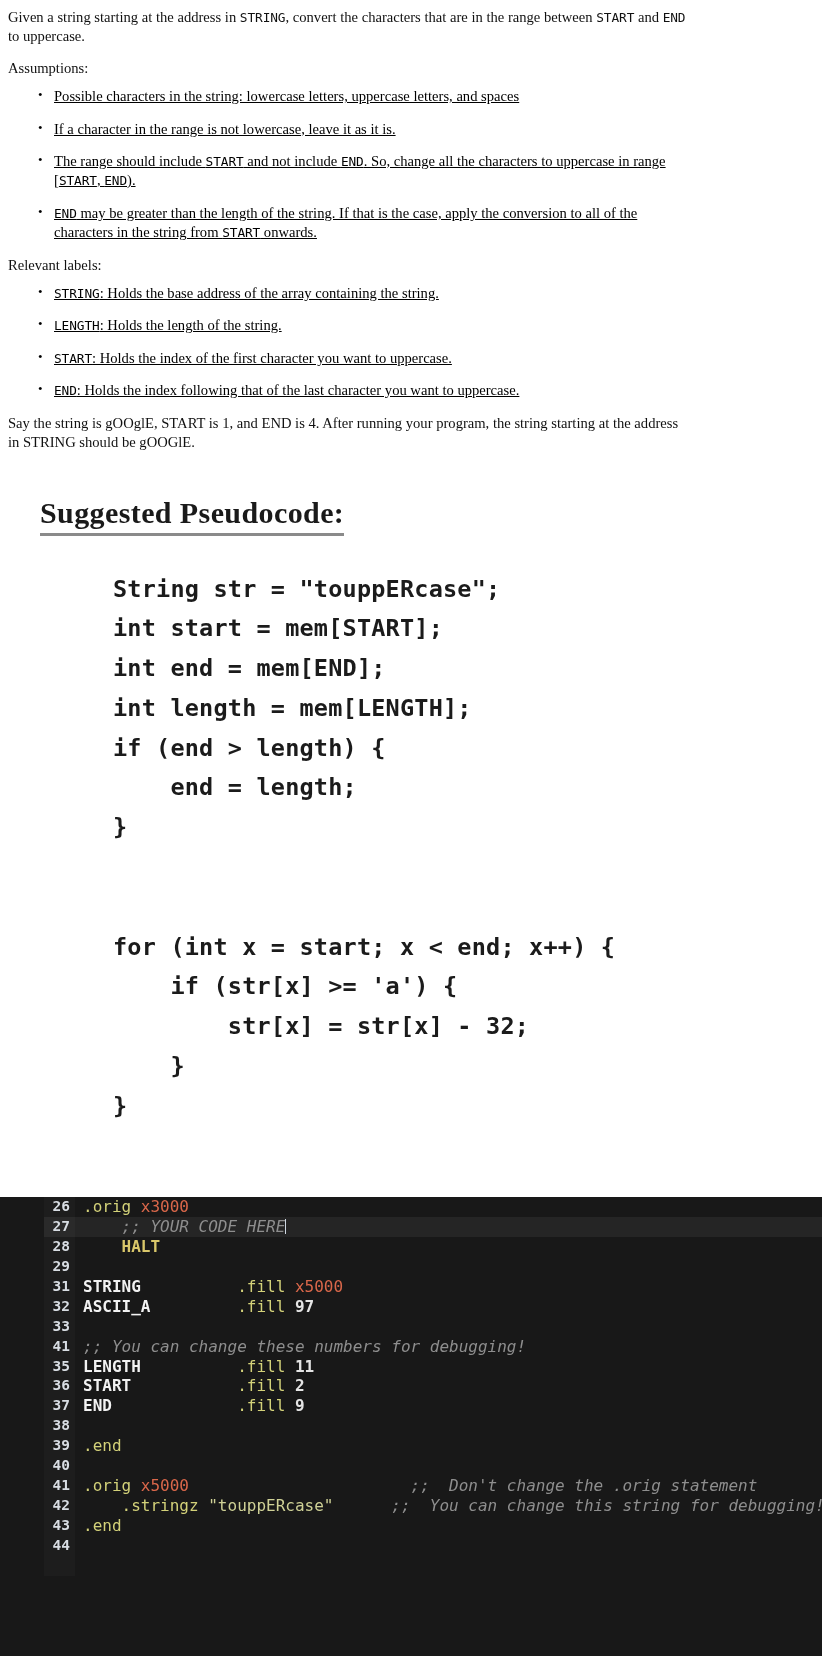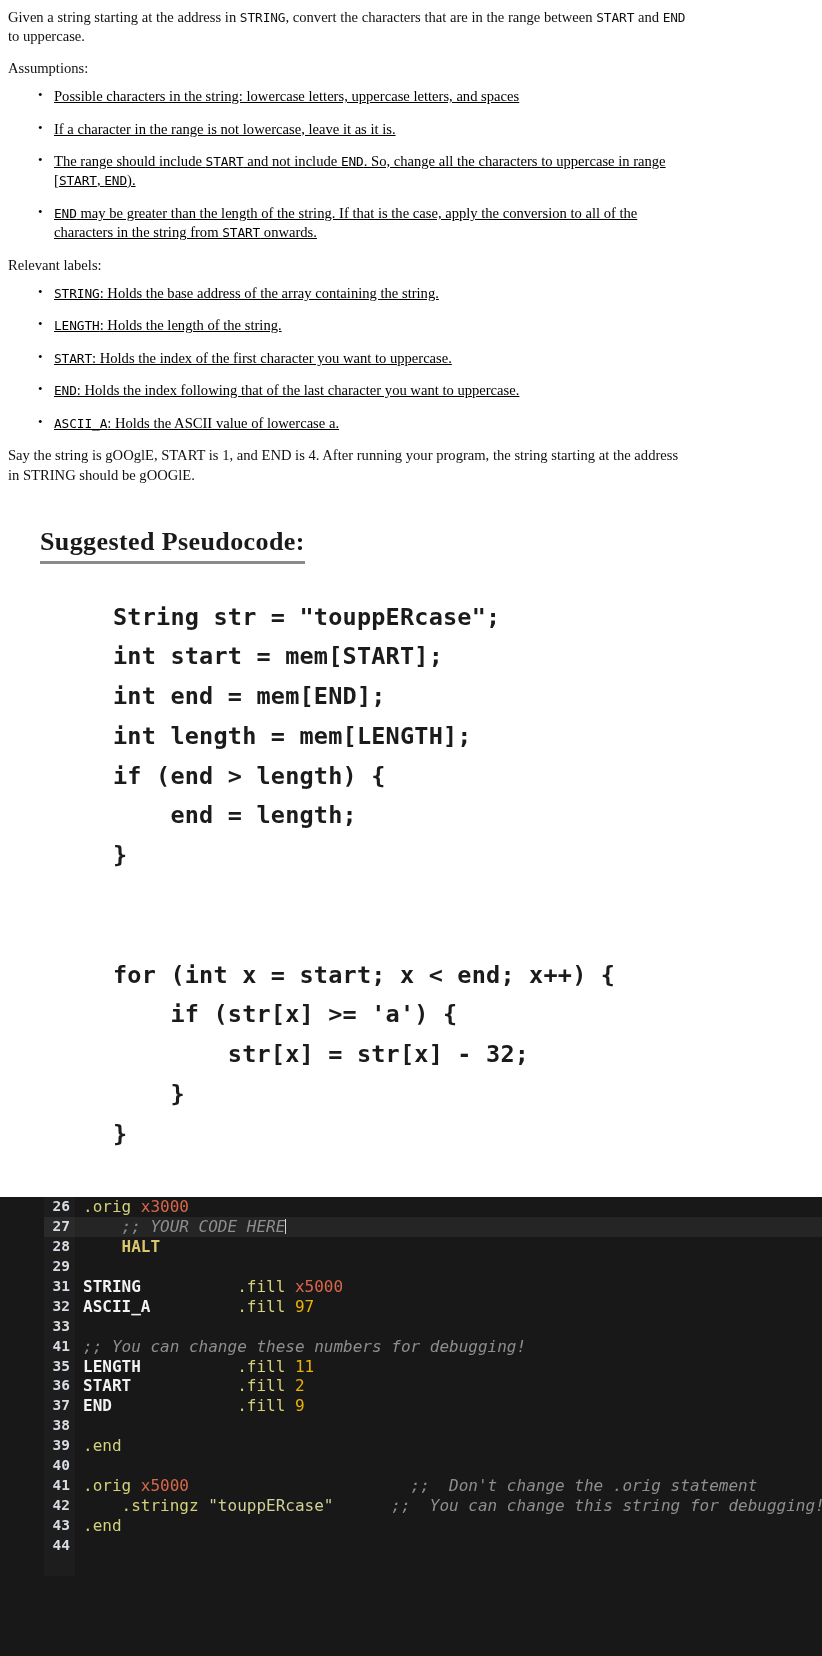--- a/index.html
+++ b/index.html
@@ -66,21 +66,21 @@
   .gap-small { height: 5px; }
 
   
   .heading-wrap {
     margin: 36px 0 0 32px;
     display: inline-block;
   }
   .heading {
     font-family: "Liberation Serif", "DejaVu Serif", serif;
     font-weight: bold;
-    font-size: 26px;
+    font-size: 30px;
     letter-spacing: 0.4px;
     color: #1a1a1a;
     line-height: 1.1;
     white-space: nowrap;
   }
   .heading-rule {
     height: 3px;
     background: #8a8a8a;
     margin-top: 4px;
     width: 100%;
@@ -142,21 +142,21 @@
     color: #e8e8e8;
     font-size: 16px;
     position: relative;
   }
 
   
   .tk-dir   { color: #d3d179; }            
   .tk-hex   { color: #d9674a; }            
   .tk-op    { color: #d9c76a; font-weight: bold; }  
   .tk-label { color: #f2f2f2; font-weight: bold; }  
-  .tk-num   { color: #eab308; font-weight: normal; }  
+  .tk-num   { color: #e5e5e5; font-weight: bold; }  
   .tk-str   { color: #cfd196; }            
   .tk-cmt   { color: #8e8e8e; font-style: italic; }
 
   .caret {
     display: inline-block;
     width: 1px;
     height: 15px;
     background: #cfd8e3;
     vertical-align: -2px;
     margin-left: 0px;
@@ -180,21 +180,20 @@
       <li><span class="mono-inline">END</span><span> may be greater than the length of the string. If that is the case, apply the conversion to all of the characters in the string from </span><span class="mono-inline">START</span><span> onwards.</span></li>
     </ul>
 
   <p class="para">Relevant labels:</p>
 
   <ul class="bullets" id="labels-list">
       <li><span class="mono-inline">STRING</span><span>: Holds the base address of the array containing the string.</span></li>
       <li><span class="mono-inline">LENGTH</span><span>: Holds the length of the string.</span></li>
       <li><span class="mono-inline">START</span><span>: Holds the index of the first character you want to uppercase.</span></li>
       <li><span class="mono-inline">END</span><span>: Holds the index following that of the last character you want to uppercase.</span></li>
-      <li><span class="mono-inline">ASCII_A</span><span>: Holds the ASCII value of lowercase a.</span></li>
     </ul>
 
   <p class="para">Say the string is gOOglE, START is 1, and END is 4. After running your program, the string starting at the address in STRING should be gOOGlE.</p>
 
   <div class="heading-wrap">
     <div class="heading">Suggested Pseudocode:</div>
     <div class="heading-rule"></div>
   </div>
 
   <div class="pseudocode" id="pseudocode-block"><span style="display: block;">String str = "touppERcase";</span><span style="display: block;">int start = mem[START];</span><span style="display: block;">int end = mem[END];</span><span style="display: block;">int length = mem[LENGTH];</span><span style="display: block;">if (end &gt; length) {</span><span style="display: block;">    end = length;</span><span style="display: block;">}</span><span class="blank"></span><span class="blank"></span><span style="display: block;">for (int x = start; x &lt; end; x++) {</span><span style="display: block;">    if (str[x] &gt;= 'a') {</span><span style="display: block;">        str[x] = str[x] - 32;</span><span style="display: block;">    }</span><span style="display: block;">}</span></div>

